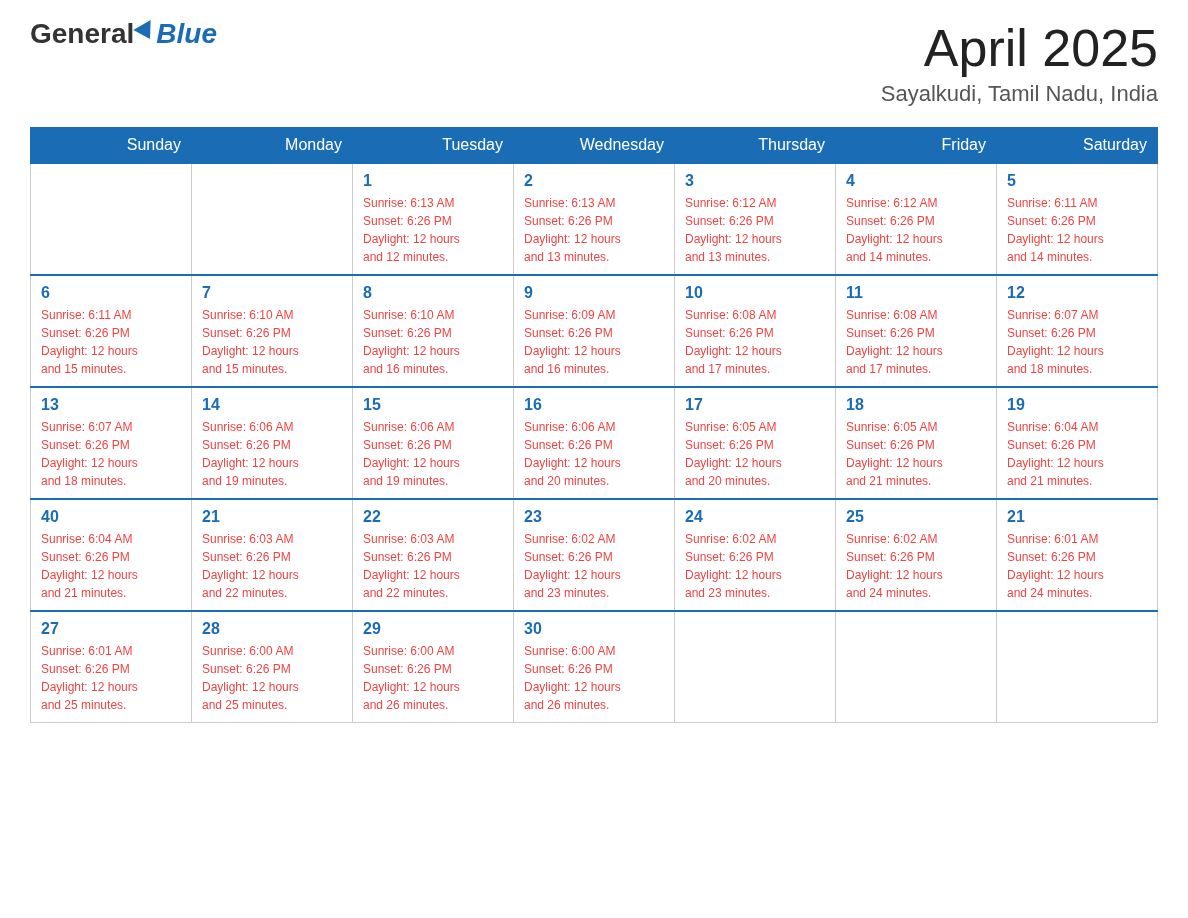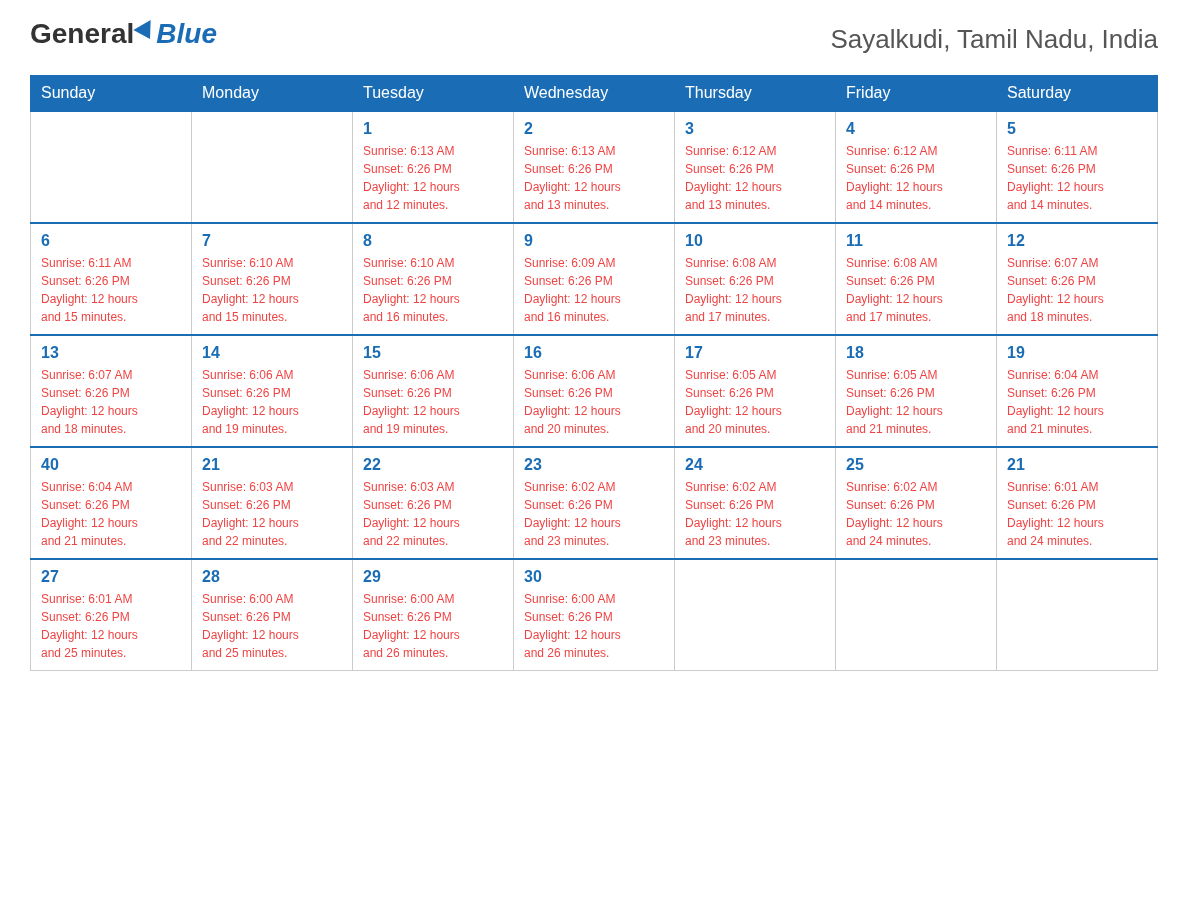--- a/index.html
+++ b/index.html
@@ -54,32 +54,32 @@
     .title-block {
       text-align: right;
     }
     .title-month {
       font-size: 52px;
       font-weight: normal;
       color: #222;
       line-height: 1.1;
     }
     .title-location {
-      font-size: 26px;
+      font-size: 22px;
       color: #555;
       margin-top: 4px;
     }
     .calendar {
       width: 100%;
       border-collapse: collapse;
     }
     .calendar th {
       background-color: #1a6db5;
       color: #fff;
-      text-align: left;
+      text-align: right;
       padding: 8px 10px;
       font-size: 16px;
       font-weight: normal;
       border: 1px solid #1a6db5;
     }
     .calendar td {
       vertical-align: top;
       padding: 8px 10px;
       border: 1px solid #ccc;
       width: calc(100% / 7);
@@ -111,20 +111,21 @@
 
 <div class="header">
   <div class="logo">
     <div class="logo-line">
       <span class="logo-general">General</span>
       <span class="logo-triangle"></span>
     </div>
     <span class="logo-blue">Blue</span>
   </div>
   <div class="title-block">
+    <div class="title-month">April 2025</div>
     <div class="title-location">Sayalkudi, Tamil Nadu, India</div>
   </div>
 </div>
 
 <table class="calendar">
   <thead>
     <tr>
       <th>Sunday</th>
       <th>Monday</th>
       <th>Tuesday</th>

